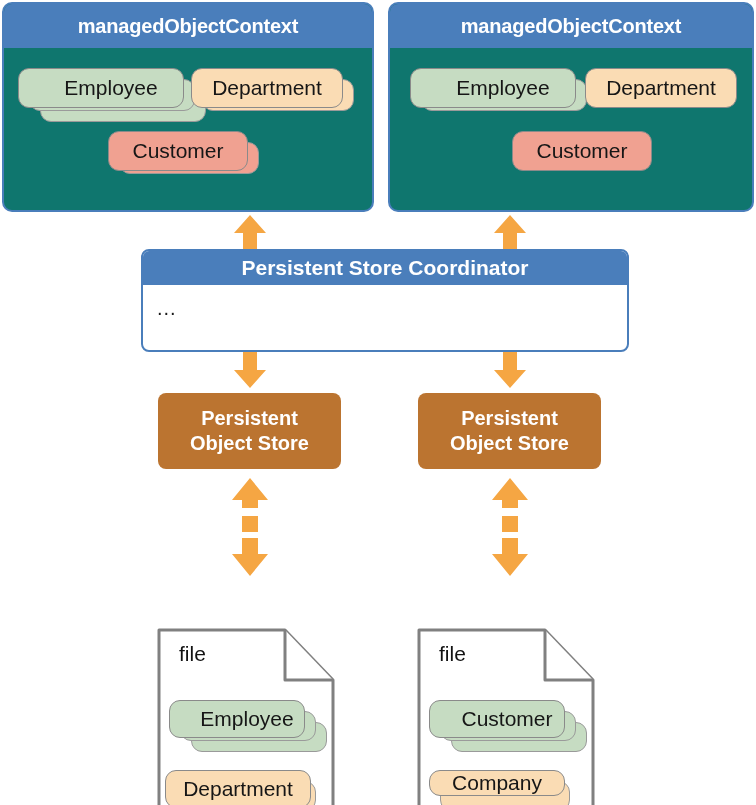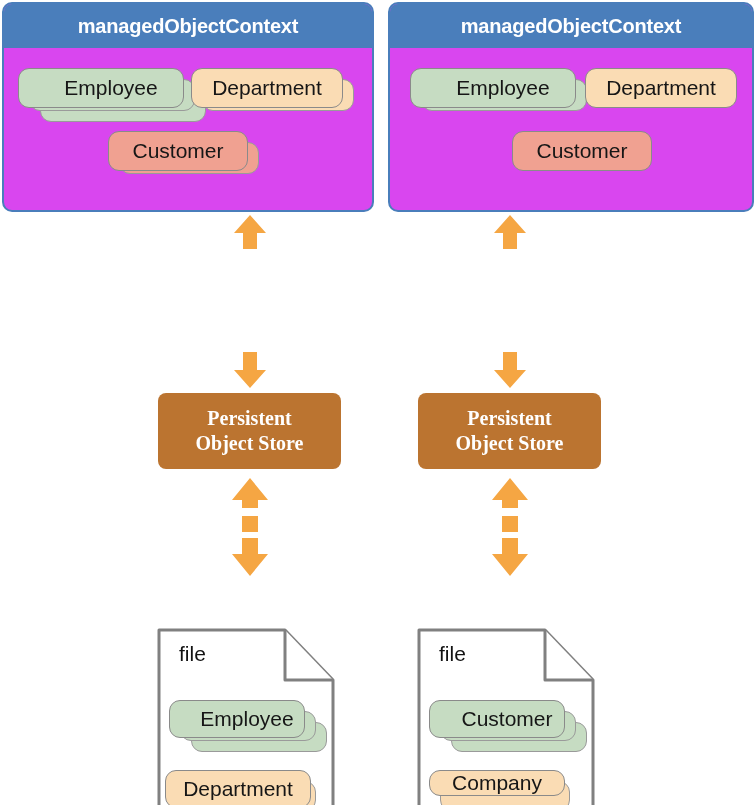--- a/index.html
+++ b/index.html
@@ -19,21 +19,21 @@
     left: 0; top: 0;
     width: 756px;
     height: 805px;
   }
 
   
   .context-box {
     position: absolute;
     border: 2px solid #4a7ebb;
     border-radius: 10px;
-    background: #d946ef;
+    background: #0f766e;
     box-sizing: border-box;
     overflow: hidden;
   }
   .context-header {
     height: 44px;
     background: #4a7ebb;
     color: #ffffff;
     font-weight: bold;
     font-size: 20px;
     display: flex;
@@ -116,21 +116,20 @@
     color: #ffffff;
     font-weight: bold;
     font-size: 20px;
     line-height: 25px;
     display: flex;
     flex-direction: column;
     align-items: center;
     justify-content: center;
     text-align: center;
     box-sizing: border-box;
-    font-family: Liberation Serif, serif;
   }
 
   
   .file-doc {
     position: absolute;
     margin-top: 45px;
   }
   .file-doc svg {
     position: absolute;
     left: 0; top: 0;
@@ -194,20 +193,26 @@
     </div>
   </div>
 
   <svg class="arrow" style="left:232px; top:213px;" width="36" height="36">
     <polygon points="18,2 34,20 25,20 25,36 11,36 11,20 2,20" fill="#f5a643"></polygon>
   </svg>
   <svg class="arrow" style="left:492px; top:213px;" width="36" height="36">
     <polygon points="18,2 34,20 25,20 25,36 11,36 11,20 2,20" fill="#f5a643"></polygon>
   </svg>
 
+  <div class="coordinator" style="left:141px; top:249px; width:488px; height:103px;">
+    <div class="coordinator-header">Persistent Store Coordinator</div>
+    <div class="coordinator-body">
+      <div class="coordinator-ellipsis">...</div>
+    </div>
+  </div>
 
   <svg class="arrow" style="left:232px; top:352px;" width="36" height="38">
     <polygon points="11,0 25,0 25,18 34,18 18,36 2,18 11,18" fill="#f5a643"></polygon>
   </svg>
   <svg class="arrow" style="left:492px; top:352px;" width="36" height="38">
     <polygon points="11,0 25,0 25,18 34,18 18,36 2,18 11,18" fill="#f5a643"></polygon>
   </svg>
 
   <div class="store-box" style="left:158px; top:393px; width:183px; height:76px;">
     <span>Persistent</span>

